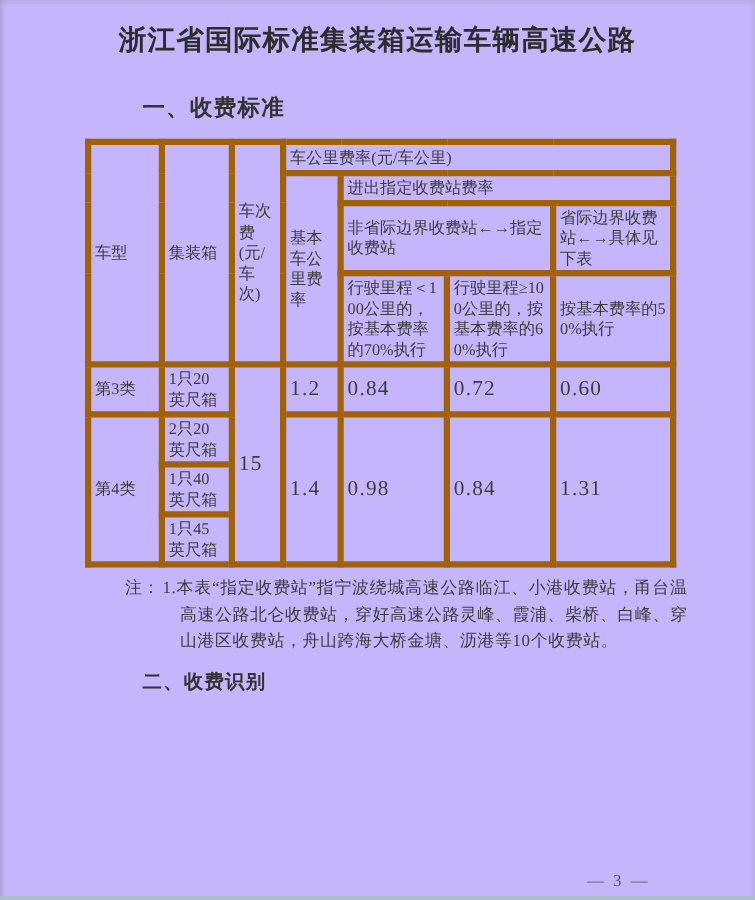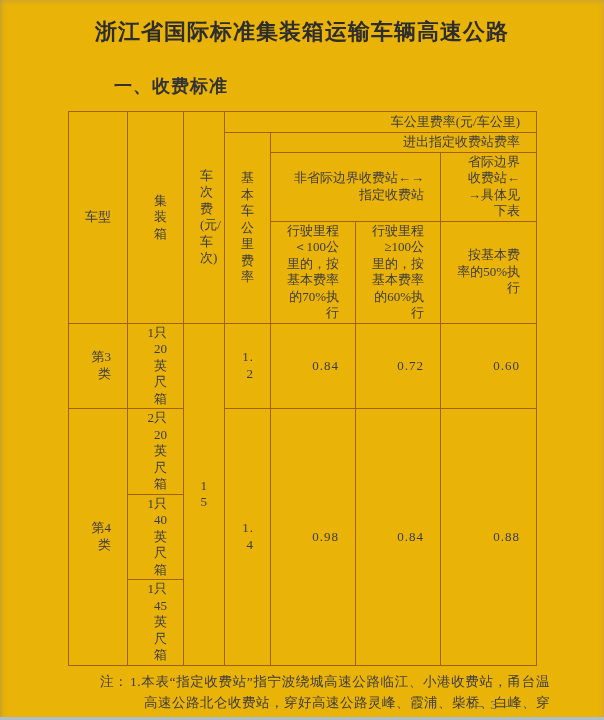--- a/index.html
+++ b/index.html
@@ -1,18 +1,18 @@
 <!DOCTYPE html>
 <html><head>
 <meta charset="utf-8">
 <style>
   html,body{margin:0;padding:0;background:#e8e8e6;}
   .page{
     position:relative;width:604px;height:720px;margin:0 auto;
-    background:#eab308;overflow:hidden;
+    background:#c4b5fd;overflow:hidden;
     font-family:"Liberation Serif","DejaVu Serif",serif;
     color:#3a3a3a;
     box-shadow:inset 4px 0 6px -4px rgba(120,120,120,.55),
                inset -3px 0 5px -3px rgba(150,150,150,.35),
                inset 0 4px 6px -4px rgba(150,150,150,.4);
   }
   .doc-title{
     margin:16px 40px 0 40px;text-align:center;
     font-size:22px;line-height:31px;font-weight:bold;
     color:#2d2d2d;letter-spacing:1px;
@@ -26,29 +26,29 @@
     margin:9px 58px 0 60px;
     font-size:16px;line-height:28.5px;letter-spacing:1px;
     text-align:justify;text-indent:2em;color:#3c3c3c;
   }
   table.rate-table{
     margin:13px 0 0 68px;border-collapse:collapse;
     width:468px;table-layout:fixed;
     font-size:13px;color:#3c3c3c;
   }
   table.rate-table td{
-    border:1px solid #a16207;text-align:right;vertical-align:middle;
-    padding:1px 16px;line-height:16.5px;word-break:break-all;
+    border:5px solid #a16207;text-align:left;vertical-align:middle;
+    padding:1px 3px;line-height:16.5px;word-break:break-all;
   }
   tr.h1 td{height:18px;}
   tr.h2 td{height:16px;}
   tr.h3 td{height:32px;}
   tr.h4 td{height:62px;}
   tr.body-row td{height:32px;}
-  td.num{font-size:13px;letter-spacing:1px;}
+  td.num{font-size:17px;letter-spacing:1px;}
   .notes{
     margin:5px 54px 0 100px;
     font-size:13.5px;line-height:21.5px;letter-spacing:.5px;
     color:#3c3c3c;text-align:justify;
   }
   .note-row{display:flex;}
   .note-label{flex:none;width:30px;}
   .note-body{flex:1;padding-left:14px;text-indent:-14px;}
   .sec-heading-2{
     margin:11px 60px 0 114px;
@@ -114,21 +114,21 @@
         <td class="num">0.84</td>
         <td class="num">0.72</td>
         <td class="num">0.60</td>
       </tr>
       <tr class="body-row">
         <td rowspan="3">第4类</td>
         <td>2只20英尺箱</td>
         <td rowspan="3" class="num">1.4</td>
         <td rowspan="3" class="num">0.98</td>
         <td rowspan="3" class="num">0.84</td>
-        <td rowspan="3" class="num">0.88</td>
+        <td rowspan="3" class="num">1.31</td>
       </tr>
       <tr class="body-row">
         <td>1只40英尺箱</td>
       </tr>
       <tr class="body-row">
         <td>1只45英尺箱</td>
       </tr>
     </tbody>
   </table>
 

